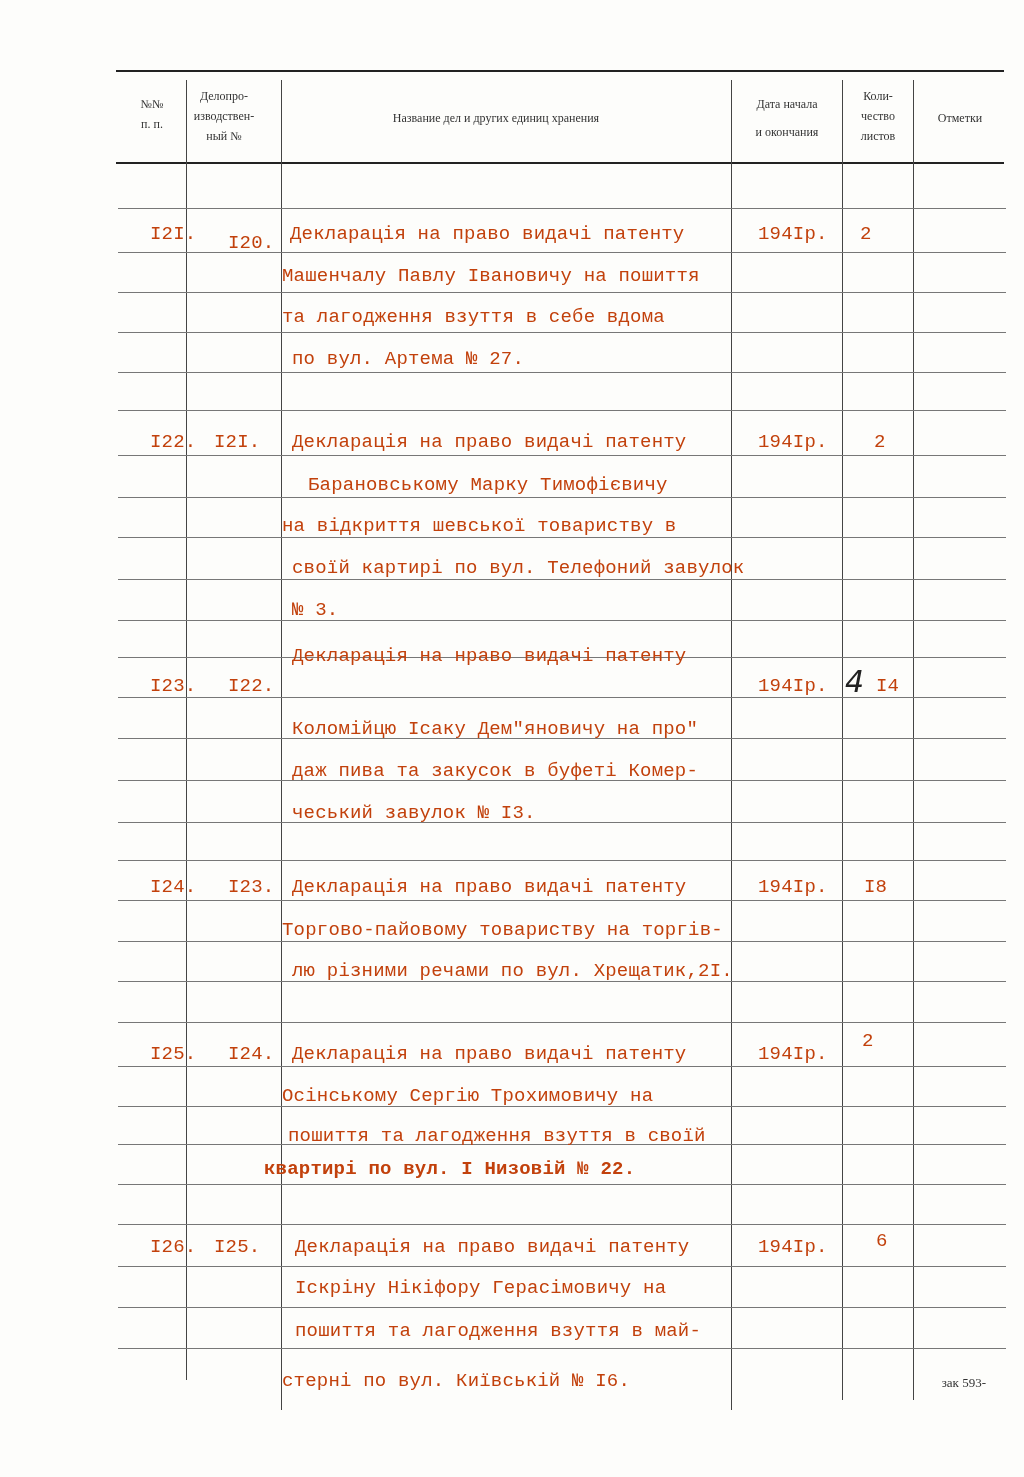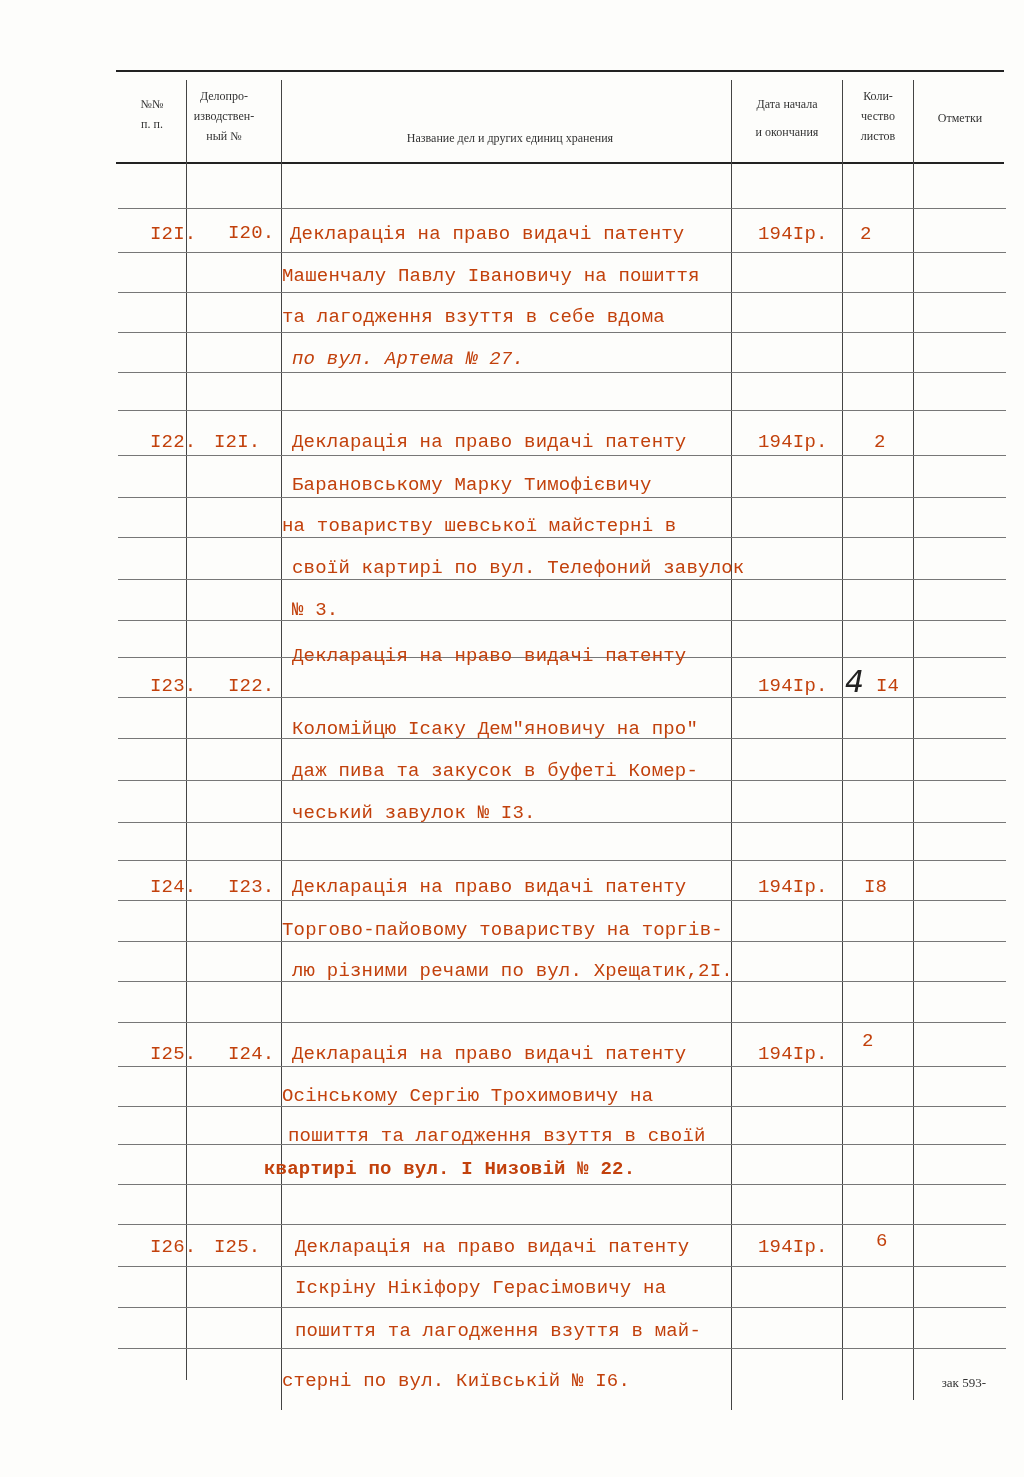--- a/index.html
+++ b/index.html
@@ -40,21 +40,21 @@
 
   <div class="hdr" style="left:120px; top:94px; width:64px;">
     <div>№№</div>
     <div>п. п.</div>
   </div>
   <div class="hdr" style="left:188px; top:86px; width:72px;">
     <div>Делопро-</div>
     <div>изводствен-</div>
     <div>ный №</div>
   </div>
-  <div class="hdr" style="left:287px; top:108px; width:446px;margin-top:20px;">
+  <div class="hdr" style="left:273px; top:108px; width:446px;">
     <div>Название дел и других единиц хранения</div>
   </div>
   <div class="hdr" style="left:733px; top:94px; width:108px;">
     <div>Дата начала</div>
     <div style="margin-top:8px;">и окончания</div>
   </div>
   <div class="hdr" style="left:844px; top:86px; width:68px;">
     <div>Коли-</div>
     <div>чество</div>
     <div>листов</div>
@@ -88,35 +88,35 @@
   <div class="hl" style="left:118px; top:1106px; width:888px;"></div>
   <div class="hl" style="left:118px; top:1144px; width:888px;"></div>
   <div class="hl" style="left:118px; top:1184px; width:888px;"></div>
   <div class="hl" style="left:118px; top:1224px; width:888px;"></div>
   <div class="hl" style="left:118px; top:1266px; width:888px;"></div>
   <div class="hl" style="left:118px; top:1307px; width:888px;"></div>
   <div class="hl" style="left:118px; top:1348px; width:888px;"></div>
 
   <div>
     <div class="cell mono" style="left:150px; top:223px;">I2I.</div>
-    <div class="cell mono" style="left:228px; top:222px;">I20.</div>
+    <div class="cell mono" style="left:228px; top:232px;">I20.</div>
     <div class="cell mono" style="left:290px; top:223px;">Декларація на право видачі патенту</div>
     <div class="cell mono" style="left:282px; top:265px;">Машенчалу Павлу Івановичу на пошиття</div>
     <div class="cell mono" style="left:282px; top:306px;text-align:center;">та лагодження взуття в себе вдома</div>
-    <div class="cell mono" style="left:292px; top:348px;font-style:italic;">по вул. Артема № 27.</div>
+    <div class="cell mono" style="left:292px; top:348px;">по вул. Артема № 27.</div>
     <div class="cell mono" style="left:758px; top:223px;">194Iр.</div>
     <div class="cell mono" style="left:860px; top:223px;">2</div>
   </div>
 
   <div>
     <div class="cell mono" style="left:150px; top:431px;">I22.</div>
     <div class="cell mono" style="left:214px; top:431px;">I2I.</div>
     <div class="cell mono" style="left:292px; top:431px;">Декларація на право видачі патенту</div>
-    <div class="cell mono" style="left:292px; top:474px;text-align:right;">Барановському  Марку Тимофієвичу</div>
-    <div class="cell mono" style="left:282px; top:515px;">на товариству шевської майстерні в</div>
+    <div class="cell mono" style="left:308px; top:474px;text-align:right;">Барановському  Марку Тимофієвичу</div>
+    <div class="cell mono" style="left:282px; top:515px;">на відкриття шевської товариству в</div>
     <div class="cell mono" style="left:292px; top:557px;">своїй картирі по вул. Телефоний завулок</div>
     <div class="cell mono" style="left:292px; top:599px;">№ 3.</div>
     <div class="cell mono" style="left:758px; top:431px;">194Iр.</div>
     <div class="cell mono" style="left:874px; top:431px;">2</div>
   </div>
 
   <div>
     <div class="cell mono" style="left:150px; top:675px;">I23.</div>
     <div class="cell mono" style="left:228px; top:675px;">I22.</div>
     <div class="cell mono" style="left:292px; top:645px;">Декларація на нраво видачі патенту</div>

